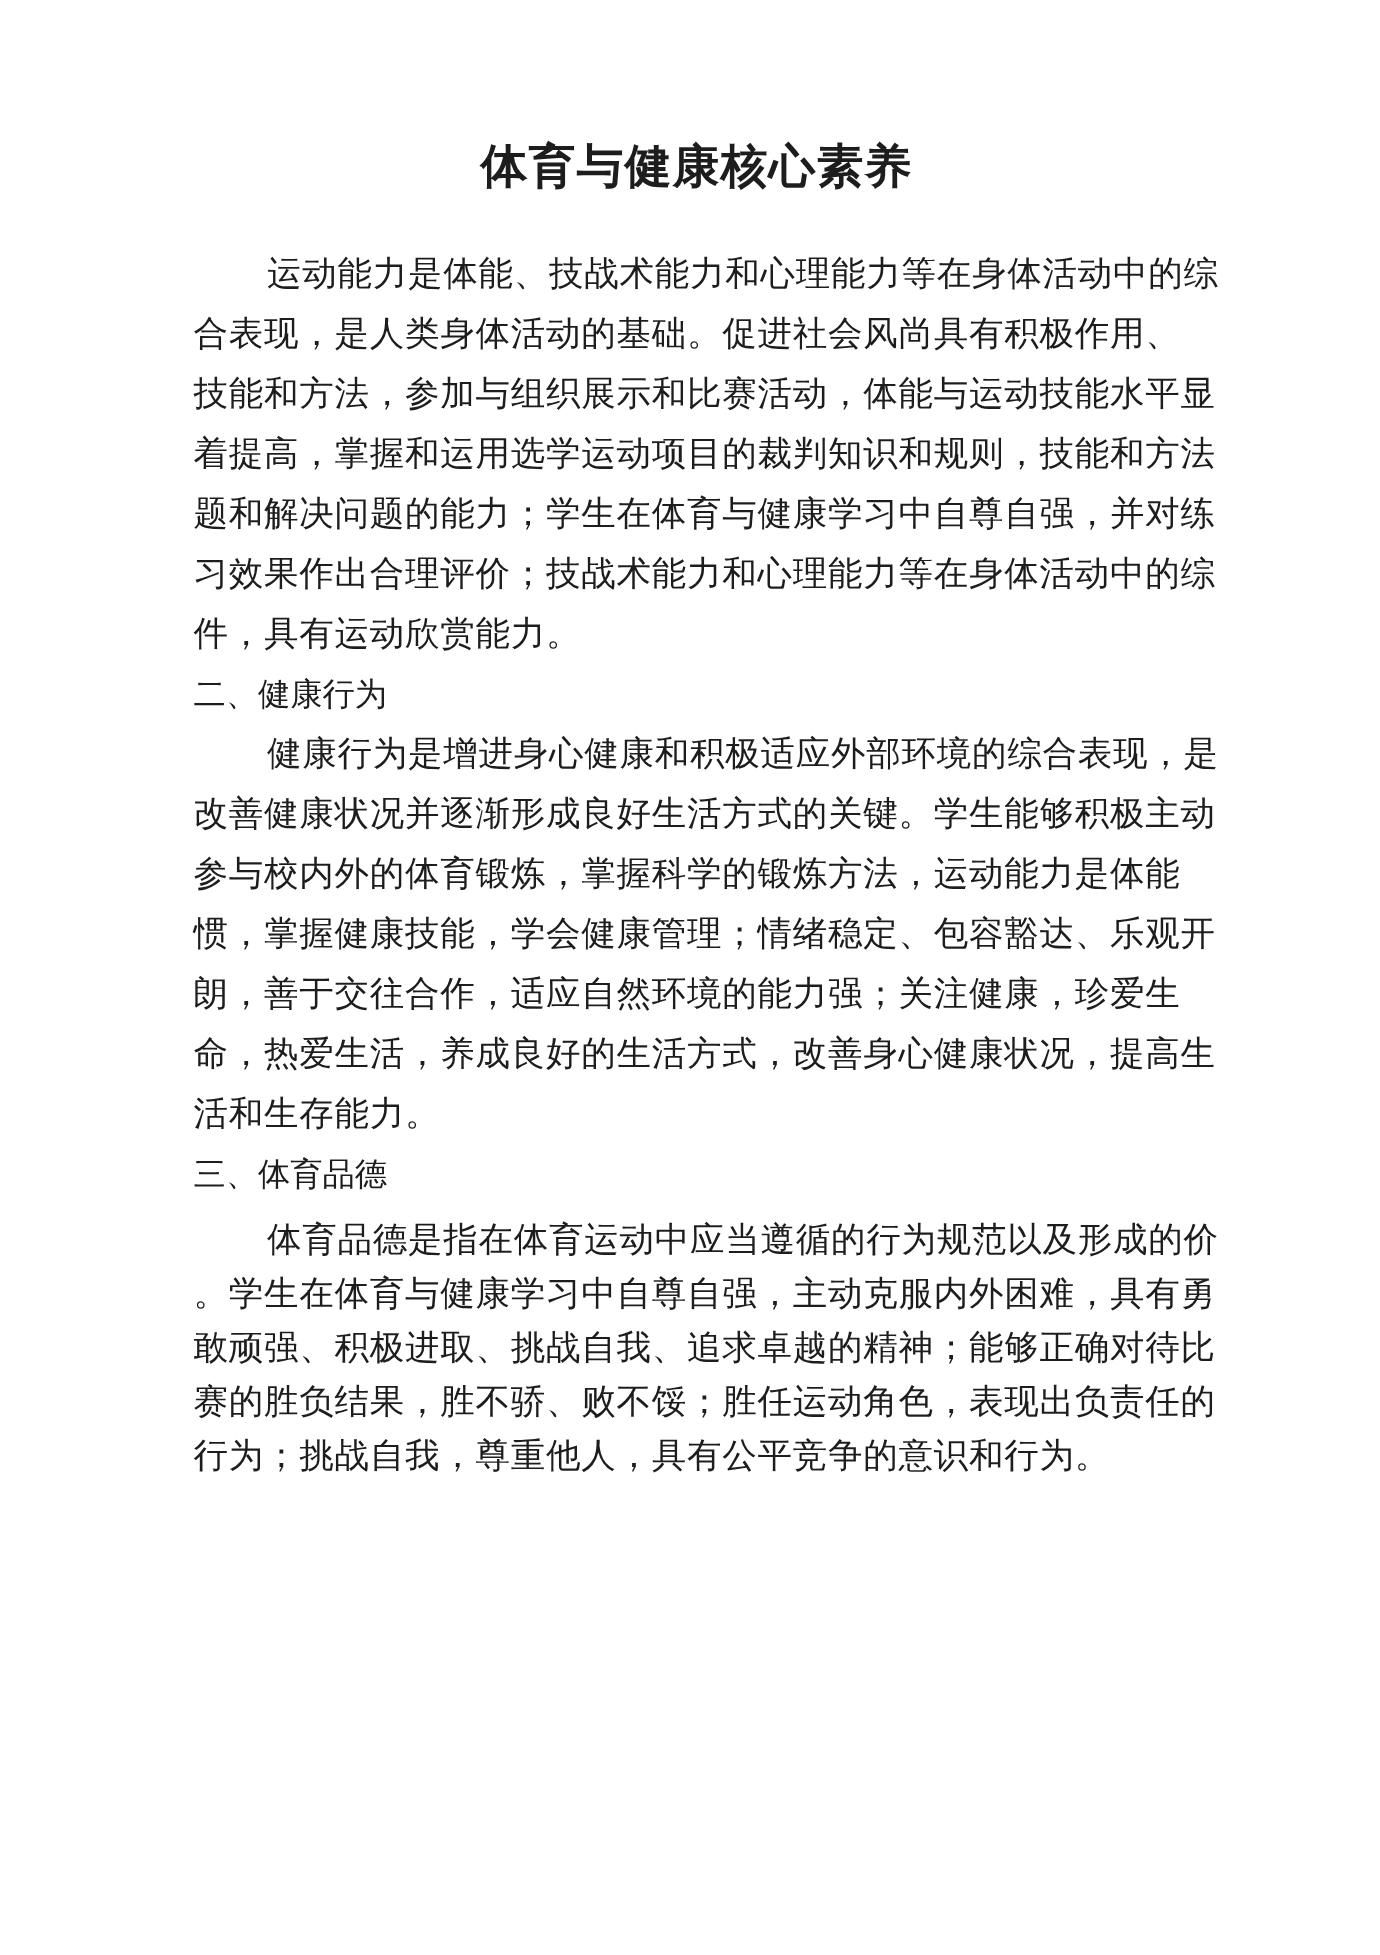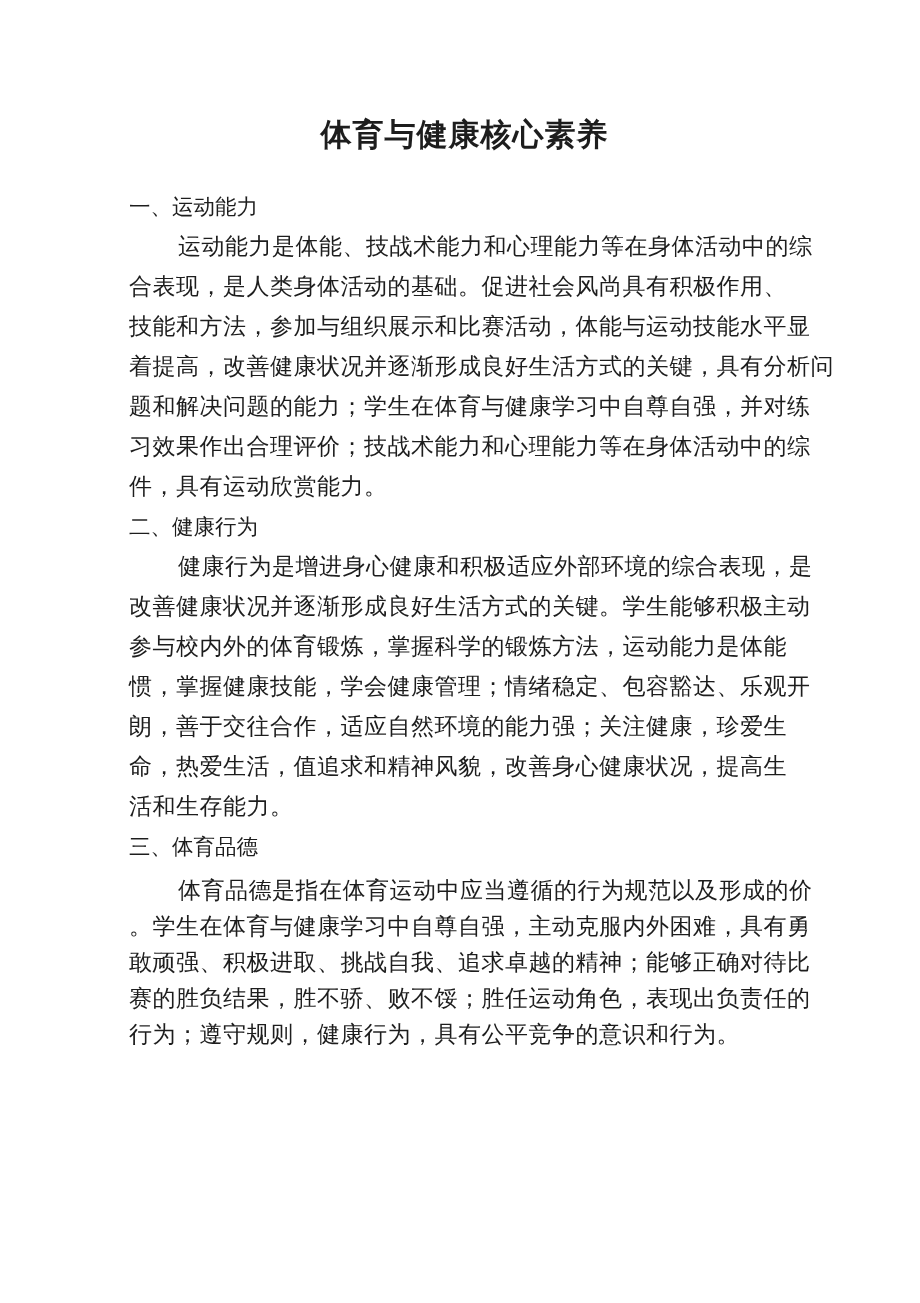--- a/index.html
+++ b/index.html
@@ -11,21 +11,21 @@
     width: 920px;
     height: 1303px;
     overflow: hidden;
     font-family: "Liberation Serif", "DejaVu Serif", serif;
     color: #1d1d1d;
   }
   .page {
     box-sizing: border-box;
     width: 920px;
     height: 1303px;
-    padding: 116px 120px 0 129px;
+    padding: 92px 120px 0 129px;
     background: #ffffff;
     overflow: hidden;
   }
   .doc-title {
     margin: 0 0 33px 0;
     font-size: 31px;
     font-weight: bold;
     line-height: 38px;
     text-align: center;
     letter-spacing: 1px;
@@ -57,49 +57,48 @@
   }
 </style>
 </head>
 <body>
 
 <div class="page">
 
   <h1 class="doc-title">体育与健康核心素养</h1>
 
   <section>
-    <div class="section-heading">一、运动能力</div>
     <div class="para">
       <div class="line">运动能力是体能、技战术能力和心理能力等在身体活动中的综</div>
       <div class="line">合表现，是人类身体活动的基础。促进社会风尚具有积极作用、</div>
       <div class="line">技能和方法，参加与组织展示和比赛活动，体能与运动技能水平显</div>
-      <div class="line">着提高，改善健康状况并逐渐形成良好生活方式的关键，具有分析问</div>
+      <div class="line">着提高，掌握和运用选学运动项目的裁判知识和规则，技能和方法</div>
       <div class="line">题和解决问题的能力；学生在体育与健康学习中自尊自强，并对练</div>
       <div class="line">习效果作出合理评价；技战术能力和心理能力等在身体活动中的综</div>
       <div class="line">件，具有运动欣赏能力。</div>
     </div>
   </section>
 
   <section>
     <div class="section-heading">二、健康行为</div>
     <div class="para">
       <div class="line">健康行为是增进身心健康和积极适应外部环境的综合表现，是</div>
       <div class="line">改善健康状况并逐渐形成良好生活方式的关键。学生能够积极主动</div>
       <div class="line">参与校内外的体育锻炼，掌握科学的锻炼方法，运动能力是体能</div>
       <div class="line">惯，掌握健康技能，学会健康管理；情绪稳定、包容豁达、乐观开</div>
       <div class="line">朗，善于交往合作，适应自然环境的能力强；关注健康，珍爱生</div>
-      <div class="line">命，热爱生活，值追求和精神风貌，改善身心健康状况，提高生</div>
+      <div class="line">命，热爱生活，养成良好的生活方式，改善身心健康状况，提高生</div>
       <div class="line">活和生存能力。</div>
     </div>
   </section>
 
   <section class="section-tight">
     <div class="section-heading">三、体育品德</div>
     <div class="para">
       <div class="line">体育品德是指在体育运动中应当遵循的行为规范以及形成的价</div>
       <div class="line">。学生在体育与健康学习中自尊自强，主动克服内外困难，具有勇</div>
       <div class="line">敢顽强、积极进取、挑战自我、追求卓越的精神；能够正确对待比</div>
       <div class="line">赛的胜负结果，胜不骄、败不馁；胜任运动角色，表现出负责任的</div>
-      <div class="line">行为；遵守规则，健康行为，具有公平竞争的意识和行为。</div>
+      <div class="line">行为；挑战自我，尊重他人，具有公平竞争的意识和行为。</div>
     </div>
   </section>
 
 </div>
 
 </body></html>

